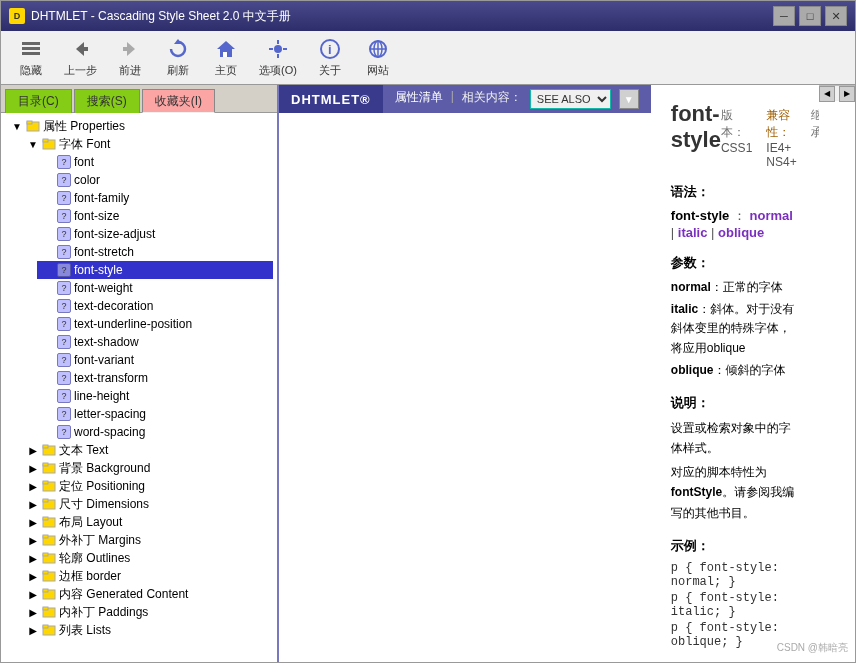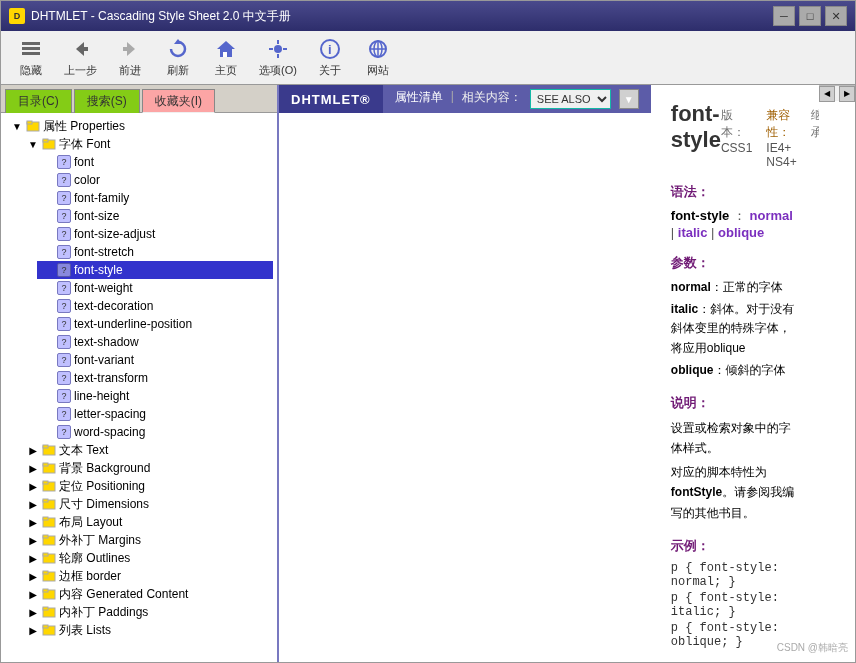--- a/index.html
+++ b/index.html
@@ -60,21 +60,21 @@
     .see-also-select { background: #f0f0f0; border: 1px solid #14b8a6; font-size: 11px; color: #333; padding: 1px 2px; height: 20px; min-width: 80px; }
 
     
     .content-area { flex: 1; overflow-y: auto; overflow-x: hidden; padding: 16px 20px; background: white; }
     .content-area::-webkit-scrollbar { width: 12px; }
     .content-area::-webkit-scrollbar-track { background: #f0f0f0; }
     .content-area::-webkit-scrollbar-thumb { background: #aaa; border: 1px solid #888; }
 
     
     .prop-title { font-size: 22px; font-weight: bold; color: #333; margin-bottom: 8px; }
-    .section-heading { color: #701a75; font-size: 13px; font-weight: bold; margin: 14px 0 6px 0; }
+    .section-heading { color: #000000; font-size: 13px; font-weight: bold; margin: 14px 0 6px 0; }
     .syntax-line { font-size: 13px; margin: 4px 0; }
     .syntax-prop { font-weight: bold; }
     .syntax-value { color: #7b2fbe; font-weight: bold; }
     .param-item { margin: 3px 0; font-size: 12px; line-height: 1.6; }
     .param-name { font-weight: bold; }
     .desc-text { font-size: 12px; line-height: 1.7; margin: 3px 0; }
     .code-line { font-family: 'Courier New', monospace; font-size: 12px; color: #333; margin: 2px 0; }
     .bold-text { font-weight: bold; }
 
     

